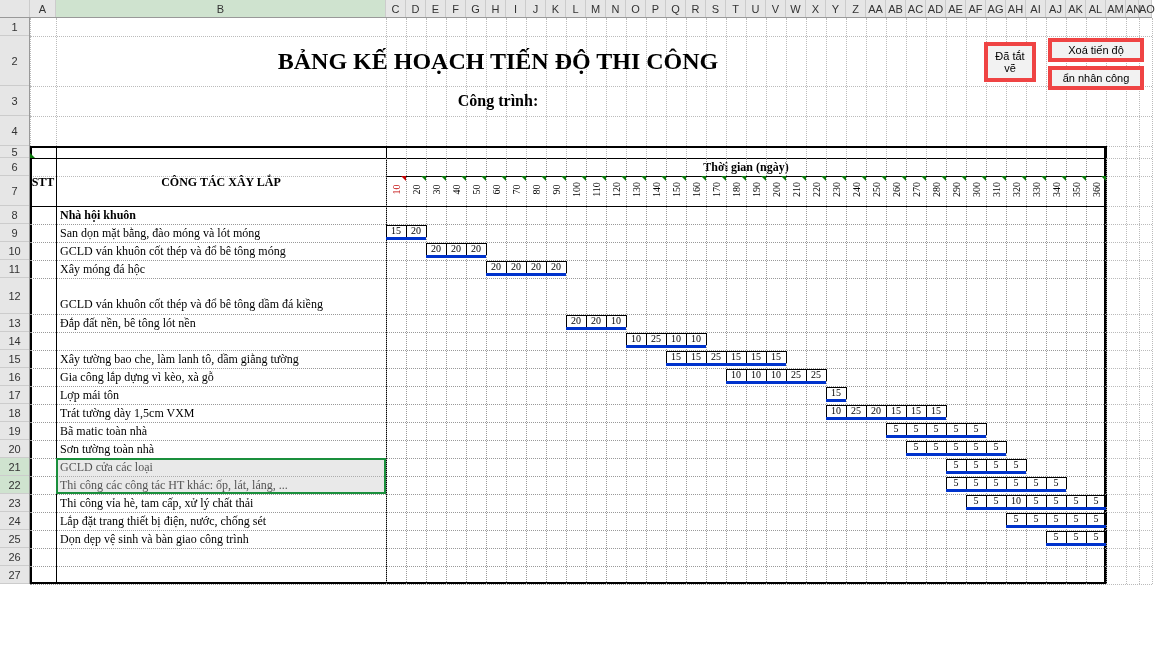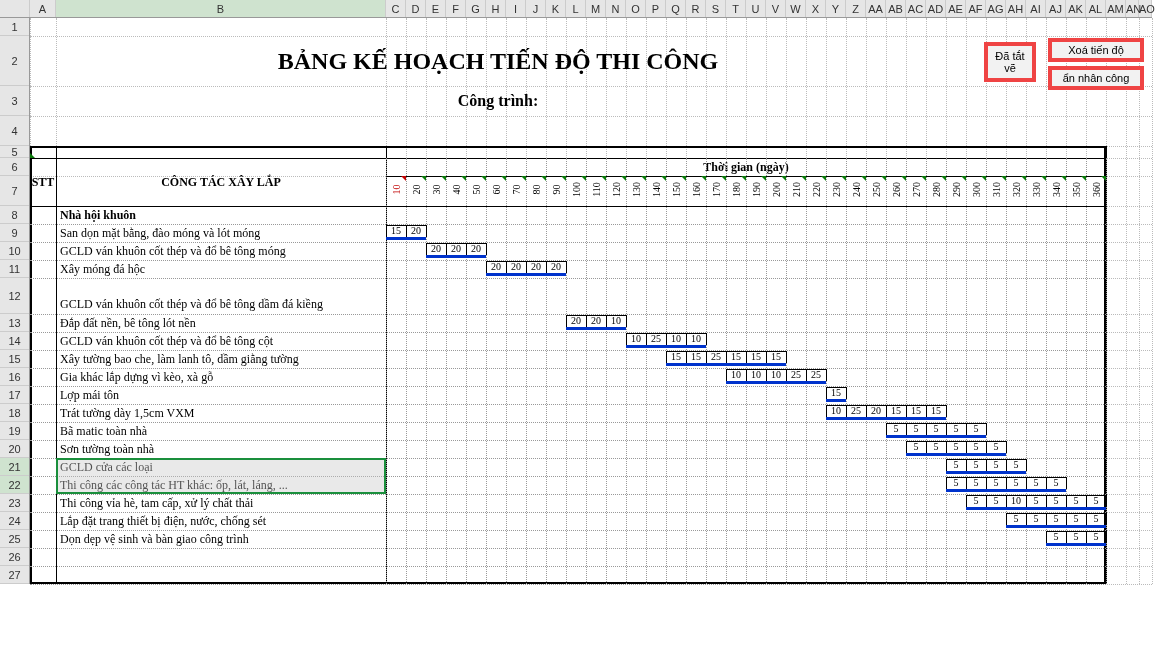--- a/index.html
+++ b/index.html
@@ -384,21 +384,20 @@
       <div class="taskcell" style="left: 26px; top: 296px; width: 328px; height: 18px; font-weight: normal; align-items: center; padding-bottom: 0px;">Đắp đất nền, bê tông lót nền</div>
       <div class="gnum" style="left: 536px; top: 297px;">20</div>
       <div class="gnum" style="left: 556px; top: 297px;">20</div>
       <div class="gnum" style="left: 576px; top: 297px;">10</div>
       <div class="gbar" style="left: 536px; top: 309px; width: 60px;"></div>
       <div class="dvline" style="border-left: 1px solid rgb(0, 0, 0); left: 536px; top: 297px; height: 12px;"></div>
       <div class="dvline" style="border-left: 1px solid rgb(0, 0, 0); left: 556px; top: 297px; height: 12px;"></div>
       <div class="dvline" style="border-left: 1px solid rgb(0, 0, 0); left: 576px; top: 297px; height: 12px;"></div>
       <div class="dvline" style="border-left: 1px solid rgb(0, 0, 0); left: 596px; top: 297px; height: 12px;"></div>
       <div class="shline" style="left: 536px; top: 297px; width: 60px;"></div>
-      <div class="taskcell" style="left: 26px; top: 314px; width: 328px; height: 18px; font-weight: normal; align-items: center; padding-bottom: 0px;">GCLD ván khuôn cốt thép và đổ bê tông cột</div>
       <div class="gnum" style="left: 596px; top: 315px;">10</div>
       <div class="gnum" style="left: 616px; top: 315px;">25</div>
       <div class="gnum" style="left: 636px; top: 315px;">10</div>
       <div class="gnum" style="left: 656px; top: 315px;">10</div>
       <div class="gbar" style="left: 596px; top: 327px; width: 80px;"></div>
       <div class="dvline" style="border-left: 1px solid rgb(0, 0, 0); left: 596px; top: 315px; height: 12px;"></div>
       <div class="dvline" style="border-left: 1px solid rgb(0, 0, 0); left: 616px; top: 315px; height: 12px;"></div>
       <div class="dvline" style="border-left: 1px solid rgb(0, 0, 0); left: 636px; top: 315px; height: 12px;"></div>
       <div class="dvline" style="border-left: 1px solid rgb(0, 0, 0); left: 656px; top: 315px; height: 12px;"></div>
       <div class="dvline" style="border-left: 1px solid rgb(0, 0, 0); left: 676px; top: 315px; height: 12px;"></div>
@@ -412,21 +411,21 @@
       <div class="gnum" style="left: 736px; top: 333px;">15</div>
       <div class="gbar" style="left: 636px; top: 345px; width: 120px;"></div>
       <div class="dvline" style="border-left: 1px solid rgb(0, 0, 0); left: 636px; top: 333px; height: 12px;"></div>
       <div class="dvline" style="border-left: 1px solid rgb(0, 0, 0); left: 656px; top: 333px; height: 12px;"></div>
       <div class="dvline" style="border-left: 1px solid rgb(0, 0, 0); left: 676px; top: 333px; height: 12px;"></div>
       <div class="dvline" style="border-left: 1px solid rgb(0, 0, 0); left: 696px; top: 333px; height: 12px;"></div>
       <div class="dvline" style="border-left: 1px solid rgb(0, 0, 0); left: 716px; top: 333px; height: 12px;"></div>
       <div class="dvline" style="border-left: 1px solid rgb(0, 0, 0); left: 736px; top: 333px; height: 12px;"></div>
       <div class="dvline" style="border-left: 1px solid rgb(0, 0, 0); left: 756px; top: 333px; height: 12px;"></div>
       <div class="shline" style="left: 636px; top: 333px; width: 120px;"></div>
-      <div class="taskcell" style="left: 26px; top: 350px; width: 328px; height: 18px; font-weight: normal; align-items: center; padding-bottom: 0px;">Gia khác lắp dựng vì kèo, xà gỗ</div>
+      <div class="taskcell" style="left: 26px; top: 350px; width: 328px; height: 18px; font-weight: normal; align-items: center; padding-bottom: 0px;">Gia công lắp dựng vì kèo, xà gỗ</div>
       <div class="gnum" style="left: 696px; top: 351px;">10</div>
       <div class="gnum" style="left: 716px; top: 351px;">10</div>
       <div class="gnum" style="left: 736px; top: 351px;">10</div>
       <div class="gnum" style="left: 756px; top: 351px;">25</div>
       <div class="gnum" style="left: 776px; top: 351px;">25</div>
       <div class="gbar" style="left: 696px; top: 363px; width: 100px;"></div>
       <div class="dvline" style="border-left: 1px solid rgb(0, 0, 0); left: 696px; top: 351px; height: 12px;"></div>
       <div class="dvline" style="border-left: 1px solid rgb(0, 0, 0); left: 716px; top: 351px; height: 12px;"></div>
       <div class="dvline" style="border-left: 1px solid rgb(0, 0, 0); left: 736px; top: 351px; height: 12px;"></div>
       <div class="dvline" style="border-left: 1px solid rgb(0, 0, 0); left: 756px; top: 351px; height: 12px;"></div>

